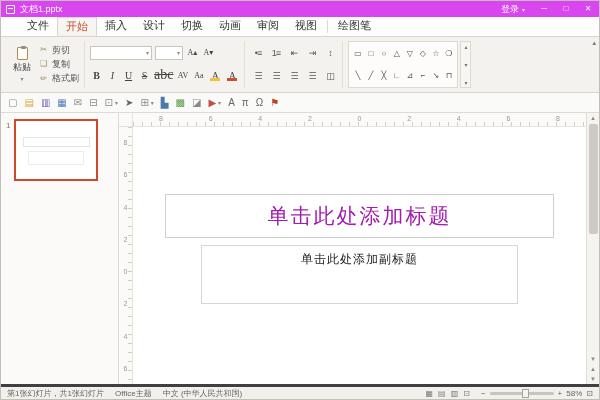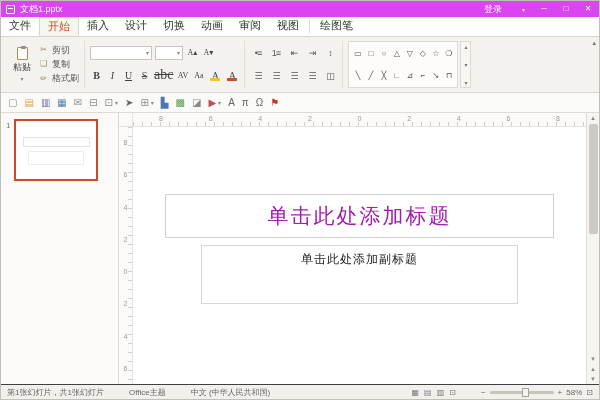--- a/index.html
+++ b/index.html
@@ -5,26 +5,26 @@
   *{box-sizing:border-box;margin:0;padding:0}
   html,body{width:600px;height:400px;overflow:hidden}
   body{font-family:"Liberation Sans","DejaVu Sans",sans-serif;background:#fff}
   .app{width:600px;height:400px;display:flex;flex-direction:column;border:1px solid #c2beb8}
 
   
   .titlebar{flex:0 0 16px;height:16px;background:#d0472b;display:flex;align-items:center;color:#fff;font-size:9px;padding-left:5px}
   .appicon{width:9px;height:9px;border:1px solid #fff;border-radius:1px;margin-right:5px;position:relative}
   .appicon::before{content:"";position:absolute;left:1px;right:1px;top:2px;height:1px;background:#fff}
   .tb-spacer{flex:1}
-  .login{margin-right:20px}
+  .login{margin-right:3px}
   .caret{font-size:6px;color:rgba(255,255,255,.85);margin-right:8px}
   .win-btn{width:22px;text-align:center;line-height:16px;font-size:8px}
 
   
-  .tabrow{flex:0 0 19px;background:#fff;border-bottom:1px solid #d8d4ce;display:flex;align-items:stretch;font-size:11px;color:#333;padding-left:0}
+  .tabrow{flex:0 0 19px;background:#fff;border-bottom:1px solid #d8d4ce;display:flex;align-items:stretch;font-size:11px;color:#333;padding-left:18px}
   .tab{padding:0 8px;line-height:17px}
   .tab.active{border:1px solid #d8d4ce;border-bottom-color:#f4f2ef;background:#f7f5f2}
   .tabsep{width:1px;background:#ddd9d3;margin:3px 2px}
 
   
   .ribbon{flex:0 0 56px;background:#f4f2ef;border-bottom:1px solid #d8d4ce;display:flex;align-items:stretch;padding:3px 14px 3px 5px;position:relative;font-size:8px;color:#555}
   .collapse{position:absolute;right:3px;top:2px;font-size:7px;color:#777}
   .gdiv{width:1px;background:#e2ded8;margin:1px 5px}
   .clipgrp{display:flex}
   .paste-btn{width:32px;display:flex;flex-direction:column;align-items:center;justify-content:center;gap:1px}
@@ -73,21 +73,21 @@
   .canvas{position:absolute;left:14px;top:14px;right:0;bottom:0;background:#fff}
   .ph-title{position:absolute;left:7%;width:86%;top:26%;height:17%;border:1px solid #cfcfcf;display:flex;align-items:center;justify-content:center;font-size:21px;color:#a21caf;letter-spacing:2px}
   .ph-sub{position:absolute;left:15%;width:70%;top:46%;height:23%;border:1px solid #d6d6d6;display:flex;justify-content:center;padding-top:5px;font-size:12px;color:#1a1a1a;letter-spacing:1px}
   .vscroll{flex:0 0 13px;width:13px;background:#f6f4f1;border-left:1px solid #e0ddd8;display:flex;flex-direction:column;align-items:center;font-size:7px;color:#888}
   .sc-arrow{line-height:10px}
   .sc-thumb{width:9px;height:110px;background:#cdc9c3;border-radius:2px;margin-top:1px}
   .sc-space{flex:1}
   .sc-nav{line-height:10px;font-size:6px}
 
   
-  .statusbar{flex:0 0 15px;background:#f2f0ed;border-top:1px solid #404040;display:flex;align-items:center;font-size:8px;color:#666;padding:0 6px;gap:25px}
+  .statusbar{flex:0 0 15px;background:#f2f0ed;border-top:3px solid #404040;display:flex;align-items:center;font-size:8px;color:#666;padding:0 6px;gap:11px}
   .sb-spacer{flex:1}
   .sb-views{display:flex;gap:5px;font-size:8px;color:#777}
   .sb-zoom{display:flex;align-items:center;gap:4px}
   .track{width:64px;height:3px;background:#c8c4be;border-radius:2px;position:relative}
   .sthumb{position:absolute;left:50%;top:-3px;width:7px;height:9px;background:#f6f4f1;border:1px solid #a6a29c}
 </style>
 </head>
 <body>
 
 <div class="app">

